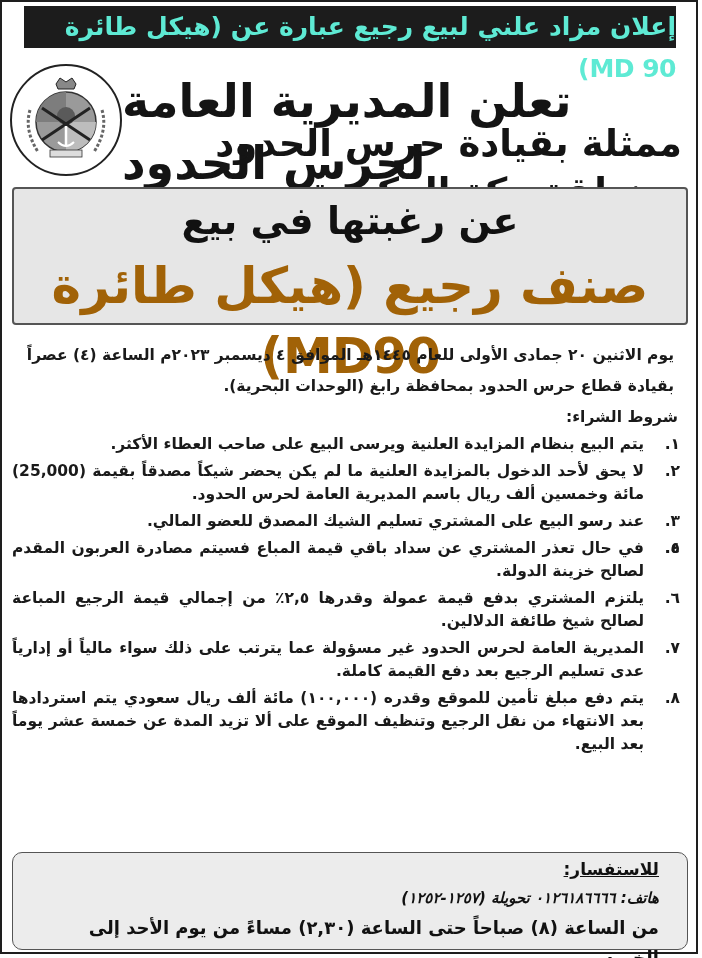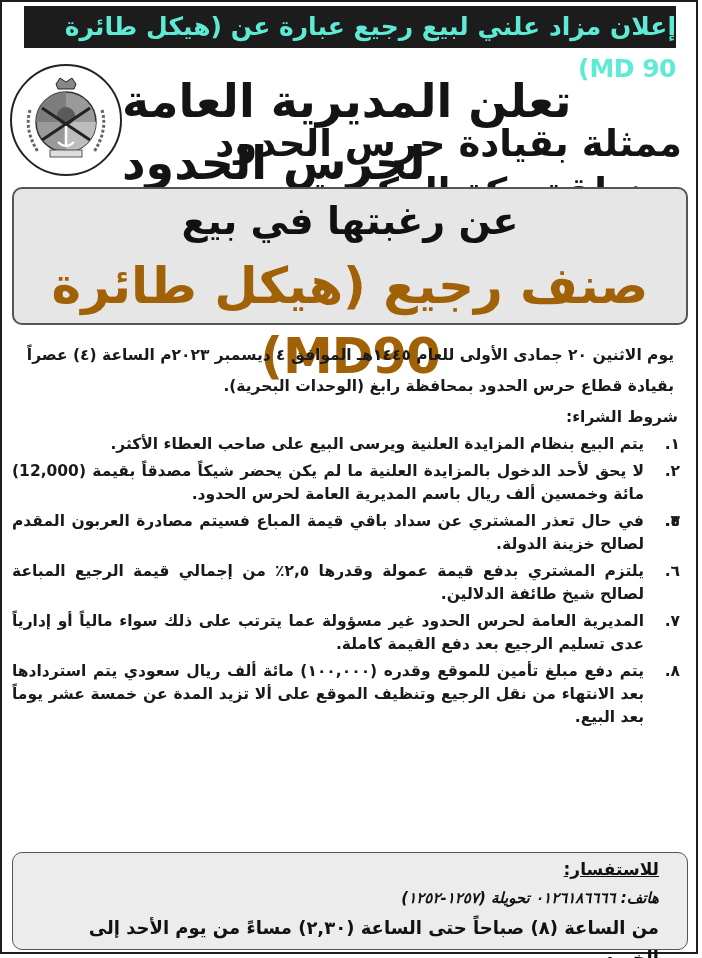--- a/index.html
+++ b/index.html
@@ -22,21 +22,21 @@
   .headline-1 {
     position: absolute; right: 14px; top: 68px; width: 560px; text-align: left;
     font-weight: bold; font-size: 46px; line-height: 62px; letter-spacing: -1px; color: #141414;
   }
   .headline-2 {
     position: absolute; right: 14px; top: 118px; width: 560px; text-align: right;
     font-weight: bold; font-size: 37px; line-height: 48px; letter-spacing: -1px; color: #141414;
   }
   .subject-box {
     position: absolute; left: 10px; top: 185px; width: 676px; height: 138px;
-    background: #e6e6e6; border: 2px solid #555; border-radius: 10px; box-sizing: border-box;
+    background: #e6e6e6; border: 2px solid #555; border-radius: 4px; box-sizing: border-box;
     text-align: center;
   }
   .subject-1 { font-weight: bold; font-size: 38px; line-height: 60px; margin-top: 2px; color: #111; }
   .subject-2 { font-weight: bold; font-size: 50px; line-height: 70px; color: #a16207; letter-spacing: -1px; }
   .body-text {
     position: absolute; right: 14px; top: 334px; width: 670px;
     font-weight: bold; font-size: 15.5px; line-height: 23px; color: #1a1a1a; text-align: justify;
   }
   .intro p { margin: 8px; }
   .terms-title { margin: 4px; }
@@ -85,22 +85,22 @@
   </div>
 
   <div class="body-text">
     <div class="intro">
       <p>يوم الاثنين ٢٠ جمادى الأولى للعام ١٤٤٥هـ الموافق ٤ ديسمبر ٢٠٢٣م الساعة (٤) عصراً</p>
       <p>بقيادة قطاع حرس الحدود بمحافظة رابغ (الوحدات البحرية).</p>
     </div>
     <p class="terms-title">شروط الشراء:</p>
     <ol class="terms">
       <li><span class="num">١.</span><span>يتم البيع بنظام المزايدة العلنية ويرسى البيع على صاحب العطاء الأكثر.</span></li>
-      <li><span class="num">٢.</span><span>لا يحق لأحد الدخول بالمزايدة العلنية ما لم يكن يحضر شيكاً مصدقاً بقيمة (12,000) مائة وخمسين ألف ريال باسم المديرية العامة لحرس الحدود.</span></li>
-      <li><span class="num">٣.</span></li>
+      <li><span class="num">٢.</span><span>لا يحق لأحد الدخول بالمزايدة العلنية ما لم يكن يحضر شيكاً مصدقاً بقيمة (25,000) مائة وخمسين ألف ريال باسم المديرية العامة لحرس الحدود.</span></li>
+      <li><span class="num">٣.</span><span>عند رسو البيع على المشتري تسليم الشيك المصدق للعضو المالي.</span></li>
       <li><span class="num">٤.</span></li>
       <li><span class="num">٥.</span><span>في حال تعذر المشتري عن سداد باقي قيمة المباع فسيتم مصادرة العربون المقدم لصالح خزينة الدولة.</span></li>
       <li><span class="num">٦.</span><span>يلتزم المشتري بدفع قيمة عمولة وقدرها ٢,٥٪ من إجمالي قيمة الرجيع المباعة لصالح شيخ طائفة الدلالين.</span></li>
       <li><span class="num">٧.</span><span>المديرية العامة لحرس الحدود غير مسؤولة عما يترتب على ذلك سواء مالياً أو إدارياً عدى تسليم الرجيع بعد دفع القيمة كاملة.</span></li>
       <li><span class="num">٨.</span><span>يتم دفع مبلغ تأمين للموقع وقدره (١٠٠,٠٠٠) مائة ألف ريال سعودي يتم استردادها بعد الانتهاء من نقل الرجيع وتنظيف الموقع على ألا تزيد المدة عن خمسة عشر يوماً بعد البيع.</span></li>
     </ol>
   </div>
 
   <div class="contact-box">
     <div class="contact-label">للاستفسار:</div>

